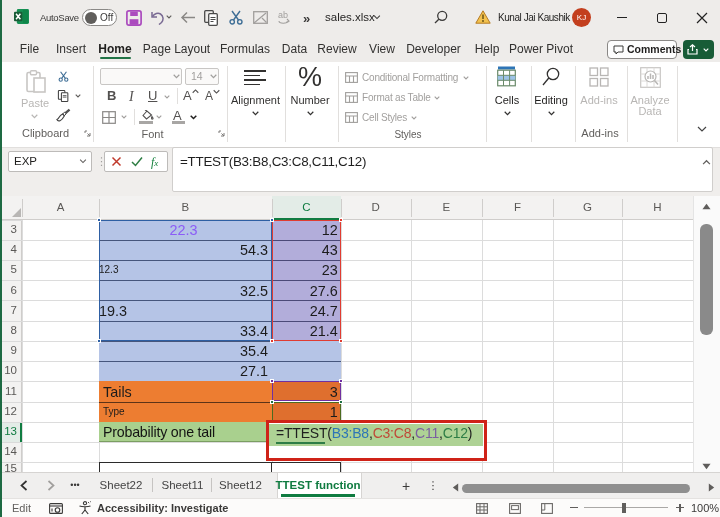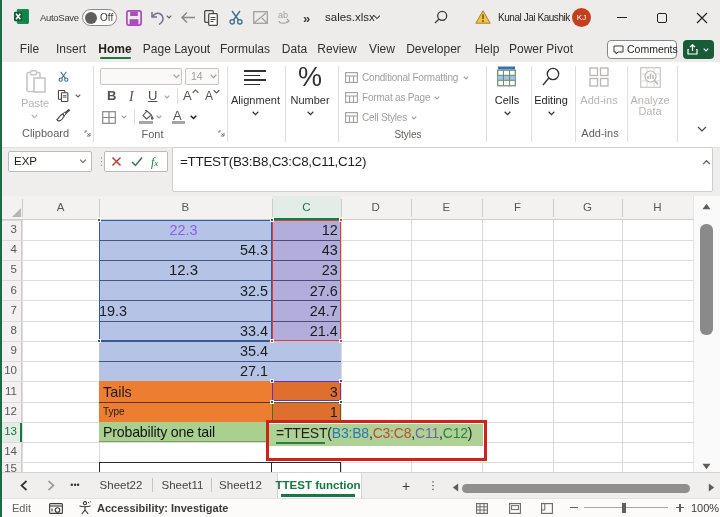--- a/index.html
+++ b/index.html
@@ -81,21 +81,21 @@
 <div style="position:absolute;left:137px;top:41.0px;width:400px;text-align:center;font-size:12px;color:#323130;font-weight:normal;line-height:16px;white-space:nowrap;">Review</div>
 <div style="position:absolute;left:182px;top:41.0px;width:400px;text-align:center;font-size:12px;color:#323130;font-weight:normal;line-height:16px;white-space:nowrap;">View</div>
 <div style="position:absolute;left:233.5px;top:41.0px;width:400px;text-align:center;font-size:12px;color:#323130;font-weight:normal;line-height:16px;white-space:nowrap;">Developer</div>
 <div style="position:absolute;left:287px;top:41.0px;width:400px;text-align:center;font-size:12px;color:#323130;font-weight:normal;line-height:16px;white-space:nowrap;">Help</div>
 <div style="position:absolute;left:341px;top:41.0px;width:400px;text-align:center;font-size:12px;color:#323130;font-weight:normal;line-height:16px;white-space:nowrap;">Power&nbsp;Pivot</div>
 <div style="position:absolute;left:100px;top:56.5px;width:31px;height:2.6px;background:#217346;border-radius:1px"></div>
 <div style="position:absolute;left:607px;top:40px;width:70px;height:19px;border:1px solid #8a8886;border-radius:4px;background:#fdfdfd"></div>
 <svg style="position:absolute;left:613px;top:44.5px" width="11" height="10" viewBox="0 0 11 10">
       <path d="M1 1 h9 v6 h-5 l-2 2 v-2 h-2 Z" fill="none" stroke="#3b3a39" stroke-width="1"></path>
     </svg>
-<div style="position:absolute;left:627px;top:42.2px;font-size:10.5px;color:#201f1e;font-weight:normal;line-height:14.5px;white-space:nowrap;">Comments</div>
+<div style="position:absolute;left:627px;top:42.2px;font-size:10.5px;color:#201f1e;font-weight:bold;line-height:14.5px;white-space:nowrap;">Comments</div>
 <div style="position:absolute;left:683px;top:40px;width:31px;height:19px;border-radius:4px;background:#185c37"></div>
 <svg style="position:absolute;left:687px;top:44px" width="11" height="11" viewBox="0 0 11 11">
       <path d="M5.5 7 L5.5 1 M3 3 L5.5 0.8 L8 3" fill="none" stroke="#fff" stroke-width="1.2"></path>
       <path d="M2 5.5 H1 V10 H10 V5.5 H9" fill="none" stroke="#fff" stroke-width="1.2"></path>
     </svg>
 <svg style="position:absolute;left:703.0px;top:47.5px" width="6" height="4" viewBox="0 0 10 7">
       <path d="M1 1 L5 5 L9 1" fill="none" stroke="#fff" stroke-width="2.00"></path>
     </svg>
 <div style="position:absolute;left:0;top:62px;width:720px;height:86px;background:#fff;border-bottom:1px solid #e1dfdd"></div>
 <div style="position:absolute;left:93px;top:66px;width:1px;height:76px;background:#e1dfdd"></div>
@@ -204,21 +204,21 @@
       <path d="M0.6 4 H12.4 M4.5 4 V10.4 M8.5 4 V10.4" stroke="#a19f9d" stroke-width="1.1"></path>
     </svg>
 <div style="position:absolute;left:362px;top:70.5px;font-size:10px;color:#a19f9d;font-weight:normal;line-height:14px;white-space:nowrap;letter-spacing:-0.2px">Conditional Formatting</div>
 <svg style="position:absolute;left:463.0px;top:76.0px" width="6" height="4" viewBox="0 0 10 7">
       <path d="M1 1 L5 5 L9 1" fill="none" stroke="#a19f9d" stroke-width="2.00"></path>
     </svg>
 <svg style="position:absolute;left:345px;top:92px" width="13" height="11" viewBox="0 0 13 11">
       <rect x="0.6" y="0.6" width="11.8" height="9.8" fill="none" stroke="#a19f9d" stroke-width="1.1"></rect>
       <path d="M0.6 4 H12.4 M4.5 4 V10.4 M8.5 4 V10.4" stroke="#a19f9d" stroke-width="1.1"></path>
     </svg>
-<div style="position:absolute;left:362px;top:90.5px;font-size:10px;color:#a19f9d;font-weight:normal;line-height:14px;white-space:nowrap;letter-spacing:-0.2px">Format as Page</div>
+<div style="position:absolute;left:362px;top:90.5px;font-size:10px;color:#a19f9d;font-weight:normal;line-height:14px;white-space:nowrap;letter-spacing:-0.2px">Format as Table</div>
 <svg style="position:absolute;left:434.0px;top:96.0px" width="6" height="4" viewBox="0 0 10 7">
       <path d="M1 1 L5 5 L9 1" fill="none" stroke="#a19f9d" stroke-width="2.00"></path>
     </svg>
 <svg style="position:absolute;left:345px;top:112px" width="13" height="11" viewBox="0 0 13 11">
       <rect x="0.6" y="0.6" width="11.8" height="9.8" fill="none" stroke="#a19f9d" stroke-width="1.1"></rect>
       <path d="M0.6 4 H12.4 M4.5 4 V10.4 M8.5 4 V10.4" stroke="#a19f9d" stroke-width="1.1"></path>
     </svg>
 <div style="position:absolute;left:362px;top:110.5px;font-size:10px;color:#a19f9d;font-weight:normal;line-height:14px;white-space:nowrap;letter-spacing:-0.2px">Cell Styles</div>
 <svg style="position:absolute;left:411.0px;top:116.0px" width="6" height="4" viewBox="0 0 10 7">
       <path d="M1 1 L5 5 L9 1" fill="none" stroke="#a19f9d" stroke-width="2.00"></path>
@@ -373,21 +373,21 @@
 <div style="position:absolute;left:99px;top:219.5px;width:172.7px;height:121.3px;border:1.5px solid #2e5fa3"></div>
 <div style="position:absolute;left:271.7px;top:219.5px;width:69.3px;height:121.3px;border:1.5px solid #e03c31"></div>
 <div style="position:absolute;left:97.0px;top:217.5px;width:4px;height:4px;background:#2e5fa3;border:0.5px solid #fff"></div>
 <div style="position:absolute;left:269.7px;top:217.5px;width:4px;height:4px;background:#2e5fa3;border:0.5px solid #fff"></div>
 <div style="position:absolute;left:97.0px;top:338.8px;width:4px;height:4px;background:#2e5fa3;border:0.5px solid #fff"></div>
 <div style="position:absolute;left:269.7px;top:338.8px;width:4px;height:4px;background:#e03c31;border:0.5px solid #fff"></div>
 <div style="position:absolute;left:339.0px;top:217.5px;width:4px;height:4px;background:#e03c31;border:0.5px solid #fff"></div>
 <div style="position:absolute;left:339.0px;top:338.8px;width:4px;height:4px;background:#e03c31;border:0.5px solid #fff"></div>
 <div style="position:absolute;left:99px;top:220.9px;width:169px;text-align:center;font-size:14.4px;color:#8b5cf6;font-weight:normal;line-height:18.4px;white-space:nowrap;">22.3</div>
 <div style="position:absolute;left:99px;top:241.1px;width:169px;text-align:right;font-size:14.4px;color:#1c1c1c;font-weight:normal;line-height:18.4px;white-space:nowrap;">54.3</div>
-<div style="position:absolute;left:99px;top:261.4px;width:169px;text-align:center;font-size:15px;color:#1c1c1c;font-weight:normal;line-height:18.4px;white-space:nowrap;">12.3</div>
+<div style="position:absolute;left:99px;top:261.4px;width:169px;text-align:left;font-size:10px;color:#1c1c1c;font-weight:normal;line-height:18.4px;white-space:nowrap;">12.3</div>
 <div style="position:absolute;left:99px;top:281.6px;width:169px;text-align:right;font-size:14.4px;color:#1c1c1c;font-weight:normal;line-height:18.4px;white-space:nowrap;">32.5</div>
 <div style="position:absolute;left:99px;top:301.8px;width:169px;font-size:14.4px;color:#1c1c1c;font-weight:normal;line-height:18.4px;white-space:nowrap;">19.3</div>
 <div style="position:absolute;left:99px;top:322.0px;width:169px;text-align:right;font-size:14.4px;color:#1c1c1c;font-weight:normal;line-height:18.4px;white-space:nowrap;">33.4</div>
 <div style="position:absolute;left:99px;top:342.2px;width:169px;text-align:right;font-size:14.4px;color:#1c1c1c;font-weight:normal;line-height:18.4px;white-space:nowrap;">35.4</div>
 <div style="position:absolute;left:99px;top:362.4px;width:169px;text-align:right;font-size:14.4px;color:#1c1c1c;font-weight:normal;line-height:18.4px;white-space:nowrap;">27.1</div>
 <div style="position:absolute;left:271.7px;top:220.9px;width:66px;text-align:right;font-size:14.4px;color:#1c1c1c;font-weight:normal;line-height:18.4px;white-space:nowrap;">12</div>
 <div style="position:absolute;left:271.7px;top:241.1px;width:66px;text-align:right;font-size:14.4px;color:#1c1c1c;font-weight:normal;line-height:18.4px;white-space:nowrap;">43</div>
 <div style="position:absolute;left:271.7px;top:261.4px;width:66px;text-align:right;font-size:14.4px;color:#1c1c1c;font-weight:normal;line-height:18.4px;white-space:nowrap;">23</div>
 <div style="position:absolute;left:271.7px;top:281.6px;width:66px;text-align:right;font-size:14.4px;color:#1c1c1c;font-weight:normal;line-height:18.4px;white-space:nowrap;">27.6</div>
 <div style="position:absolute;left:271.7px;top:301.8px;width:66px;text-align:right;font-size:14.4px;color:#1c1c1c;font-weight:normal;line-height:18.4px;white-space:nowrap;">24.7</div>

